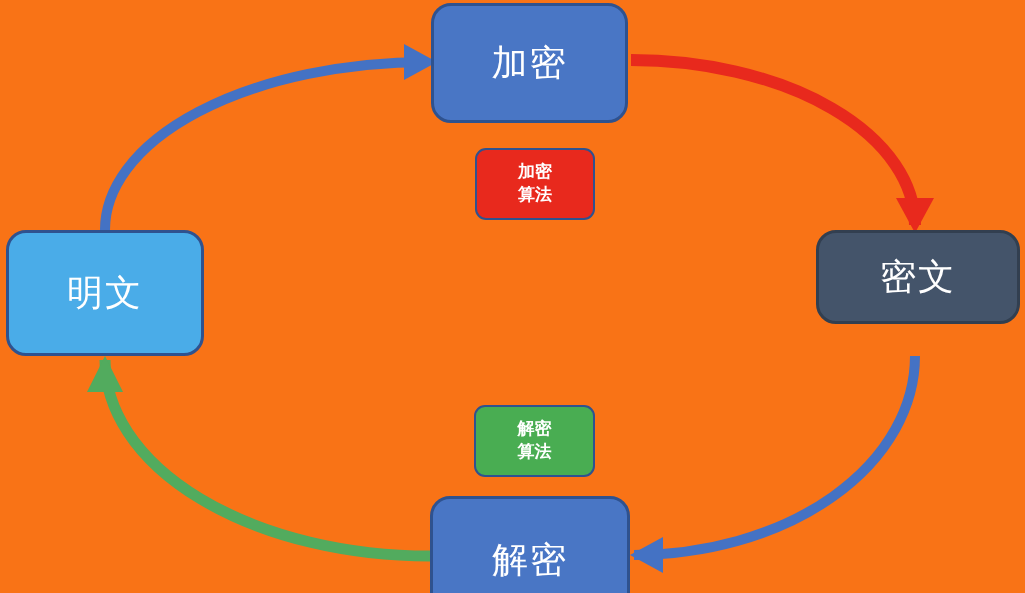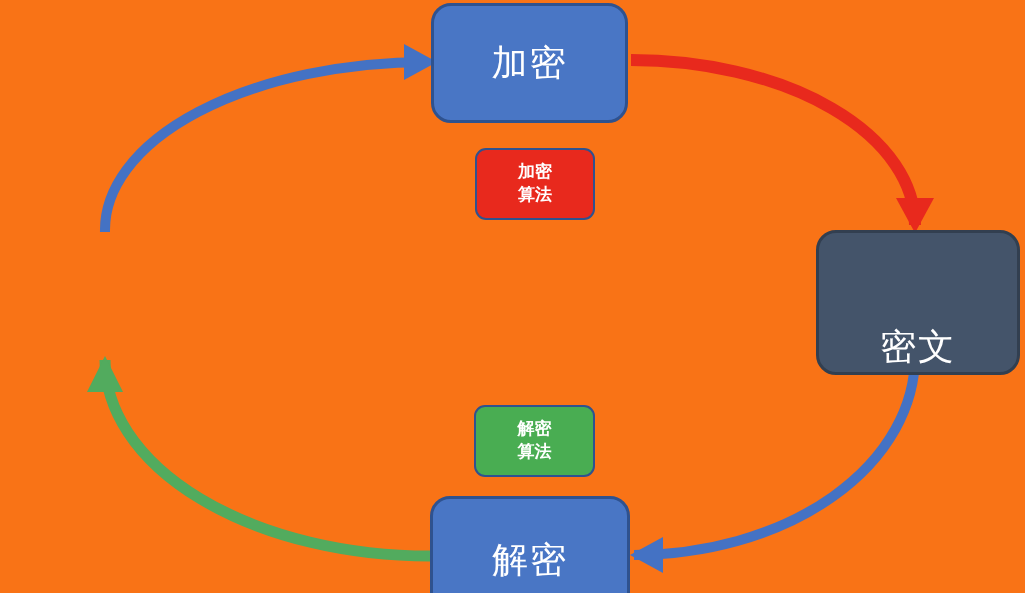--- a/index.html
+++ b/index.html
@@ -37,21 +37,21 @@
     font-size: 17px; font-weight: bold; line-height: 1.35;
     border-radius: 11px;
     border: 2.5px solid #2F528F;
     flex-direction: column;
   }
   .algo-red   { background: #E8291D; }
   .algo-green { background: #49AD52; }
 
   
   #node-encrypt    { left: 431px; top: 3px;   width: 197px; height: 120px; }
-  #node-ciphertext { left: 816px; top: 230px; width: 204px; height: 145px; align-items: flex-end; }
+  #node-ciphertext { left: 816px; top: 230px; width: 204px; height: 94px; }
   #node-plaintext  { left: 6px;   top: 230px; width: 198px; height: 126px; }
   #node-decrypt    { left: 430px; top: 496px; width: 200px; height: 128px; }
   #node-encrypt-algo { left: 475px; top: 148px; width: 120px; height: 72px; }
   #node-decrypt-algo { left: 474px; top: 405px; width: 121px; height: 72px; }
 </style>
 </head>
 <body>
 
 <div class="canvas">
 
@@ -79,20 +79,23 @@
   </svg>
 
   <div id="node-encrypt" class="node node-big node-blue">
     <span>加密</span>
   </div>
 
   <div id="node-ciphertext" class="node node-big node-dark">
     <span>密文</span>
   </div>
 
+  <div id="node-plaintext" class="node node-big node-light">
+    <span>明文</span>
+  </div>
 
   <div id="node-decrypt" class="node node-big node-blue">
     <span>解密</span>
   </div>
 
   <div id="node-encrypt-algo" class="node node-algo algo-red">
     <span>加密</span>
     <span>算法</span>
   </div>
 

